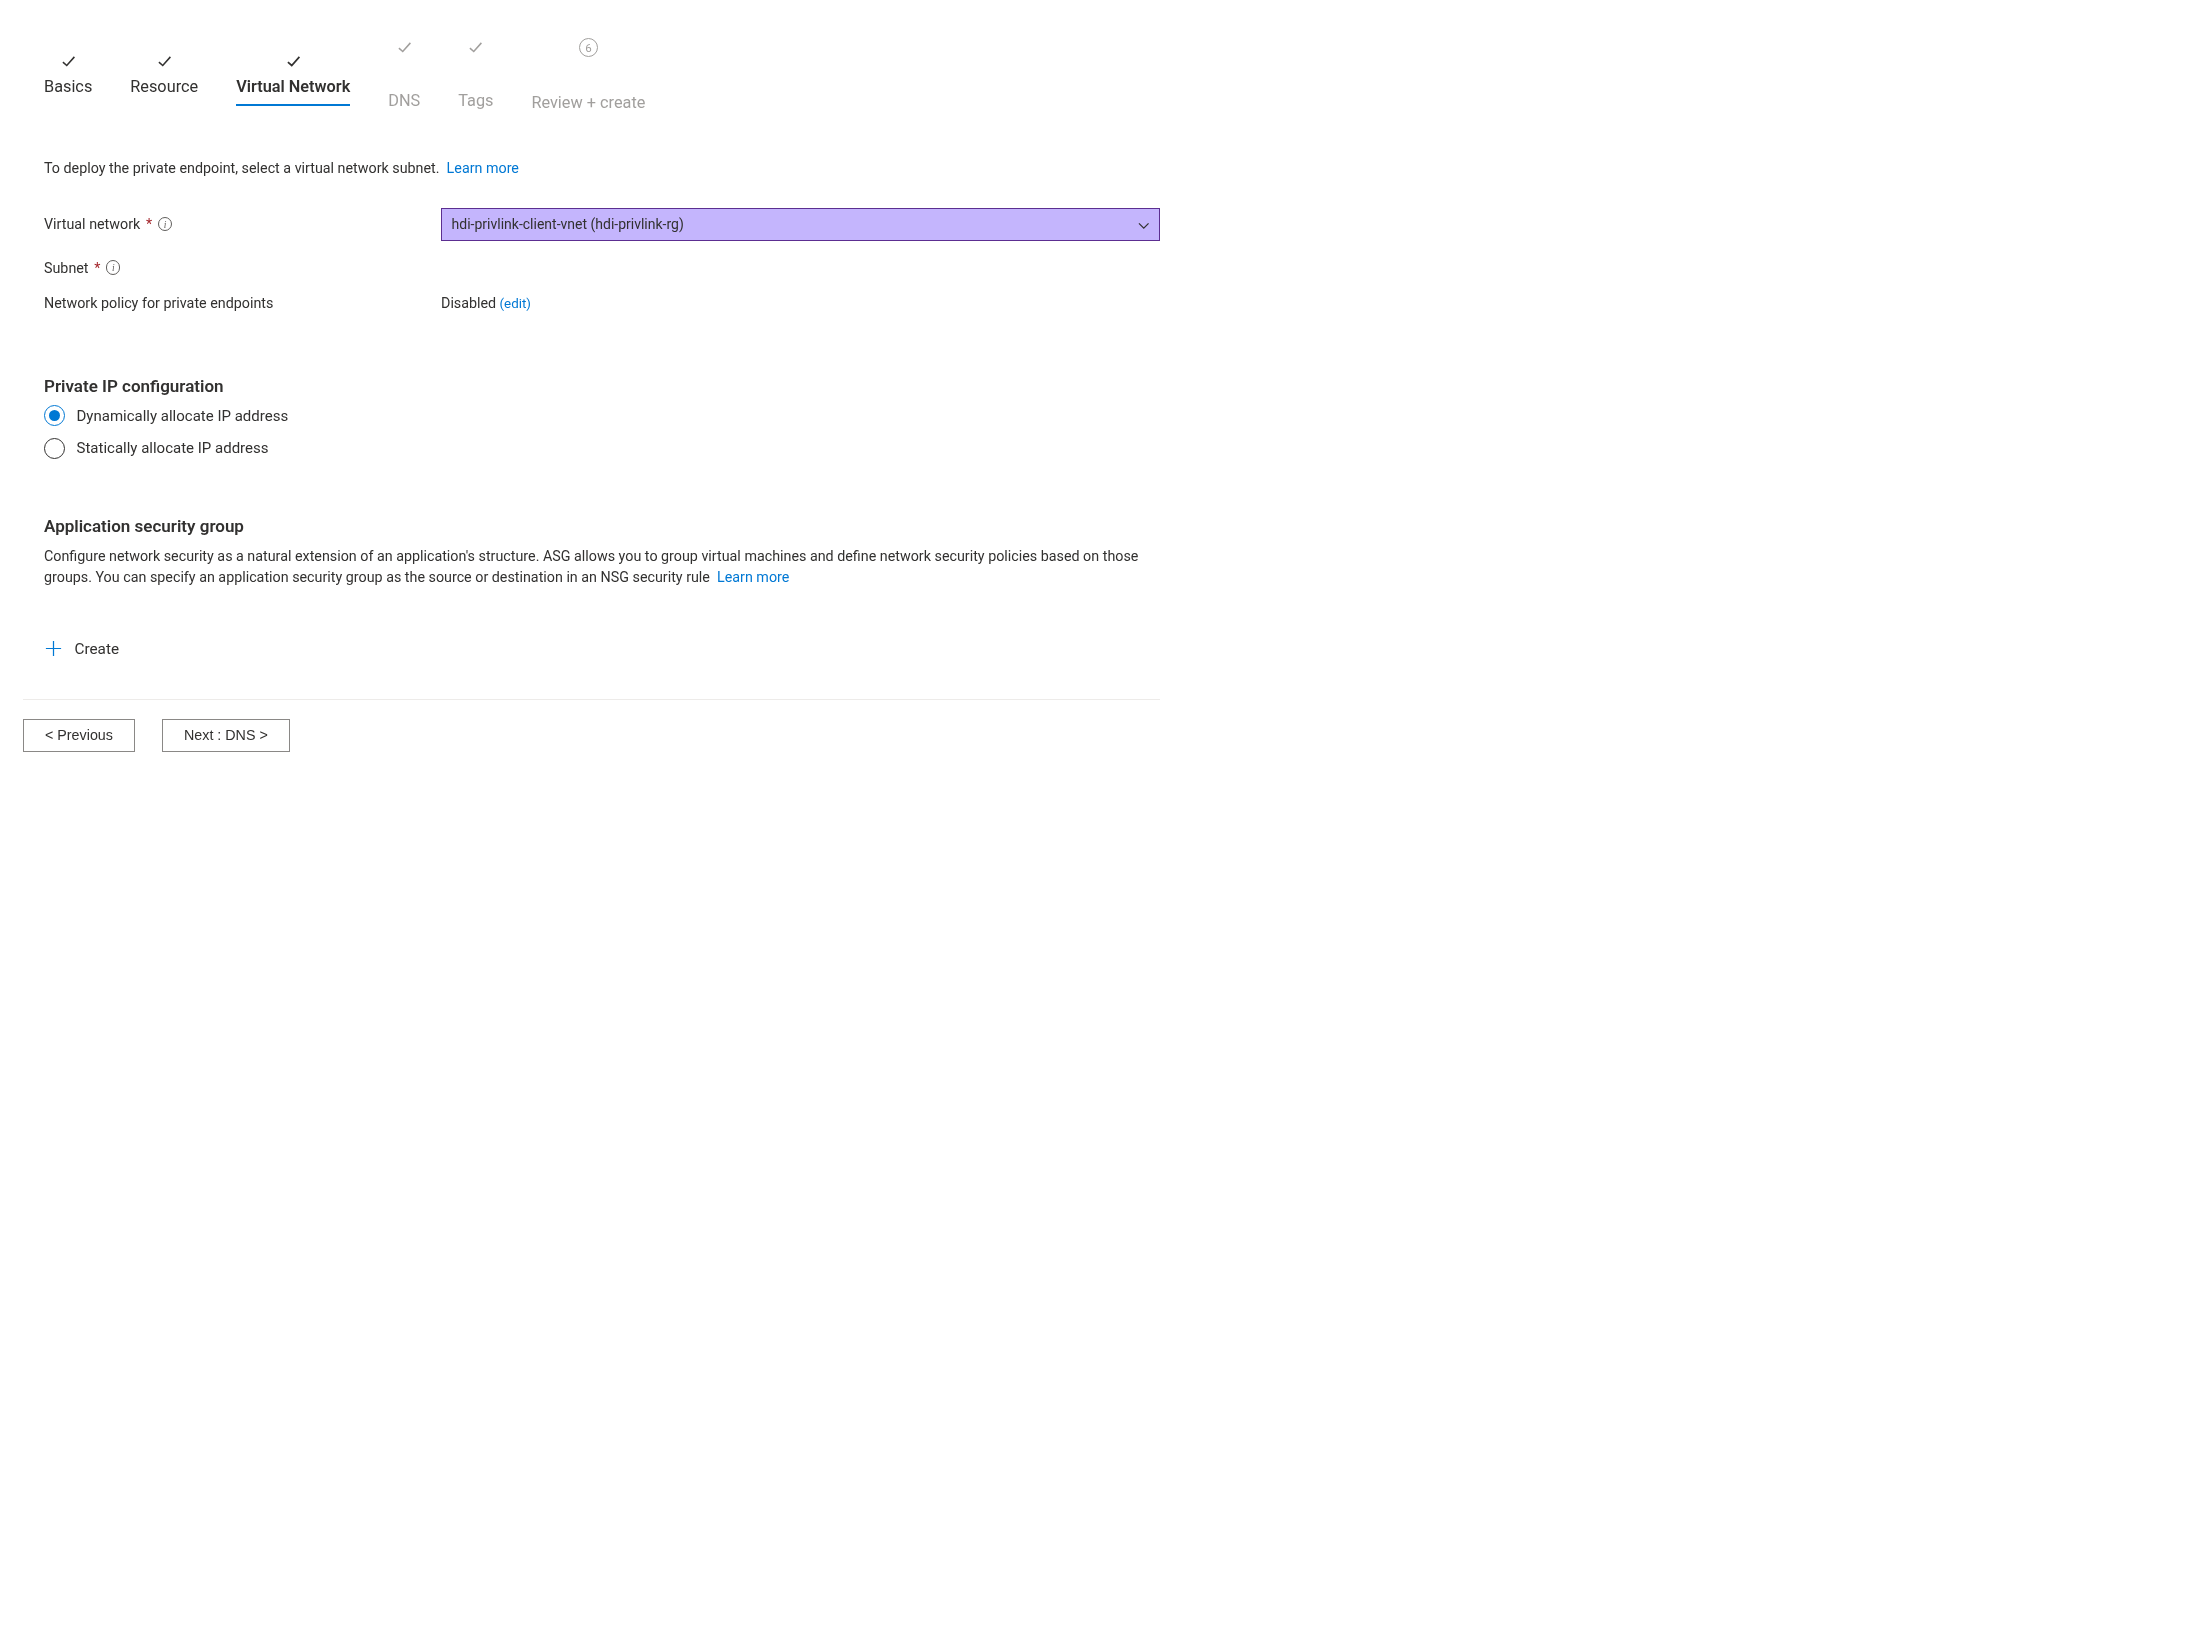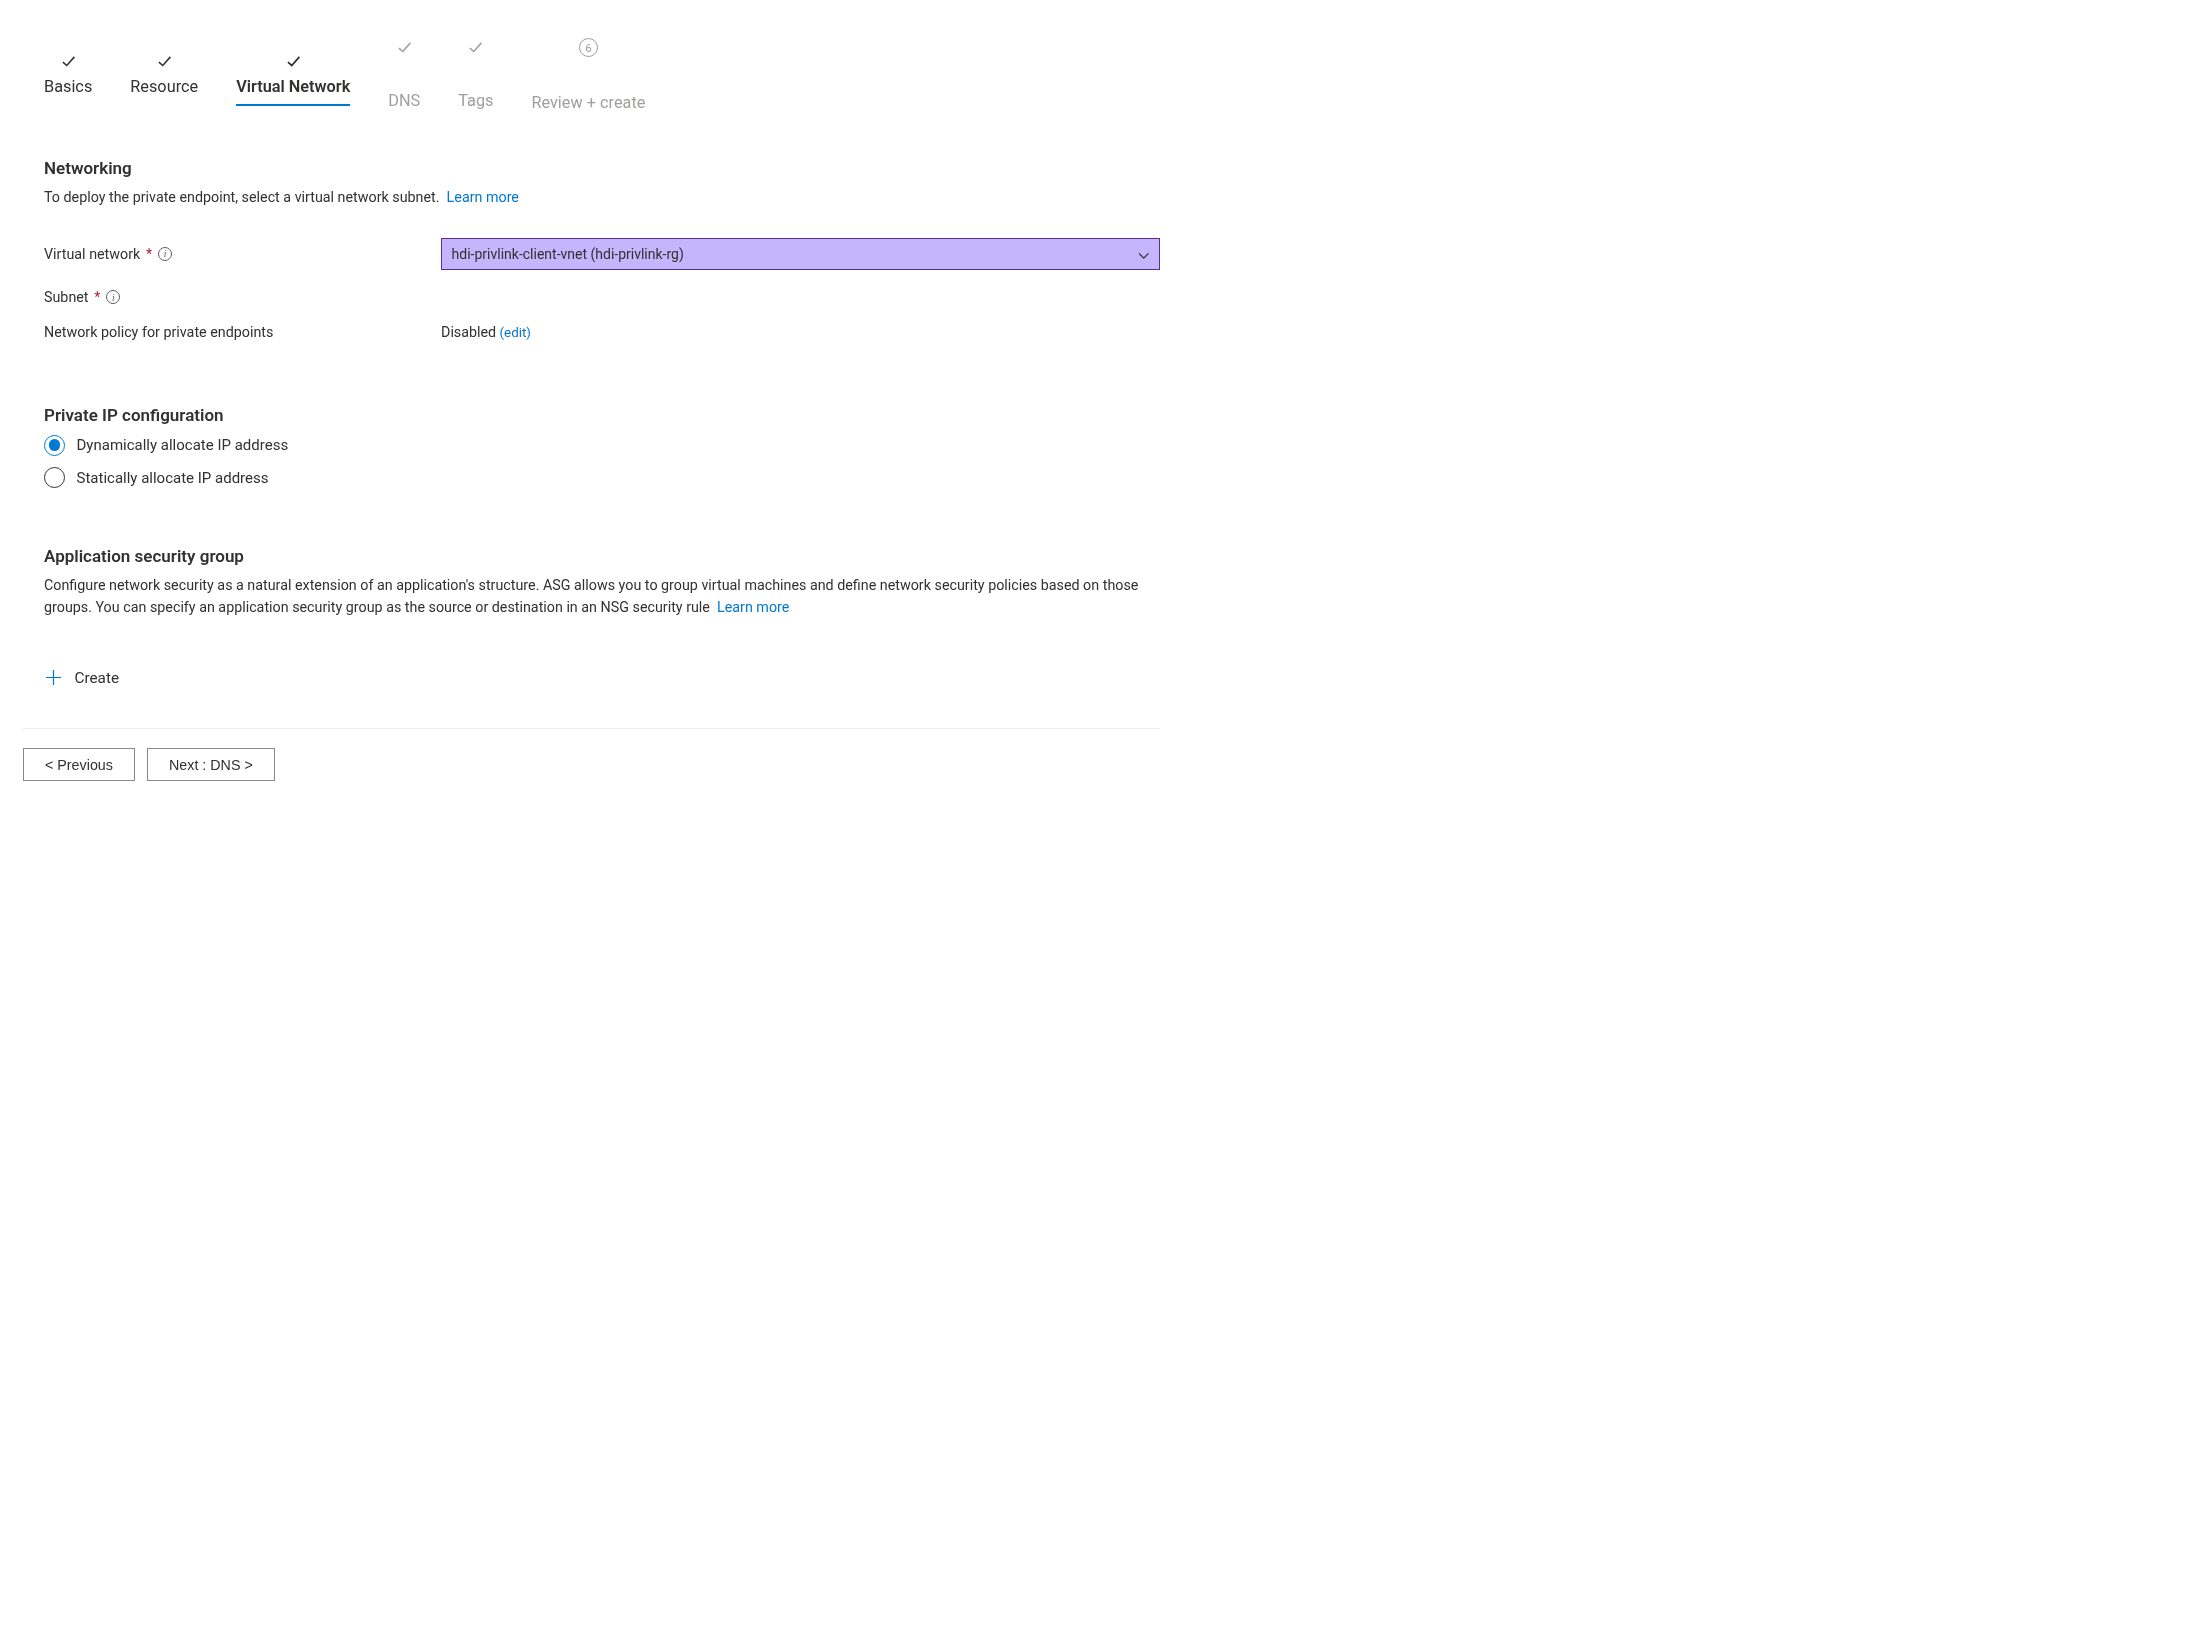--- a/index.html
+++ b/index.html
@@ -178,21 +178,21 @@
     height: 19px;
     color: #0078d4;
   }
 
   
   .footer {
     border-top: 1px solid #edebe9;
     margin-top: 38px;
     padding: 19px 0 38px 0;
     display: flex;
-    gap: 12px;
+    gap: 27px;
     margin-left: -21px;
   }
   .btn {
     border: 1px solid #8a8886;
     background: #fff;
     padding: 7.6px 21px;
     font-size: 14.3px;
     color: #323130;
     cursor: pointer;
   }
@@ -246,21 +246,20 @@
       </span>
       <span>Tags</span>
     </div>
     <div class="tab muted">
       <span class="tab-number">6</span>
       <span>Review + create</span>
     </div>
   </div>
 
   
-  <h3 class="section-title">Networking</h3>
   <div class="description">
     <span>To deploy the private endpoint, select a virtual network subnet.</span>
     &nbsp;<a href="#" class="link">Learn more</a>
   </div>
 
   <div class="form-row">
     <div class="form-label-col">
       <span>Virtual network</span>
       <span class="req">*</span>
       <span class="info-icon">i</span>

